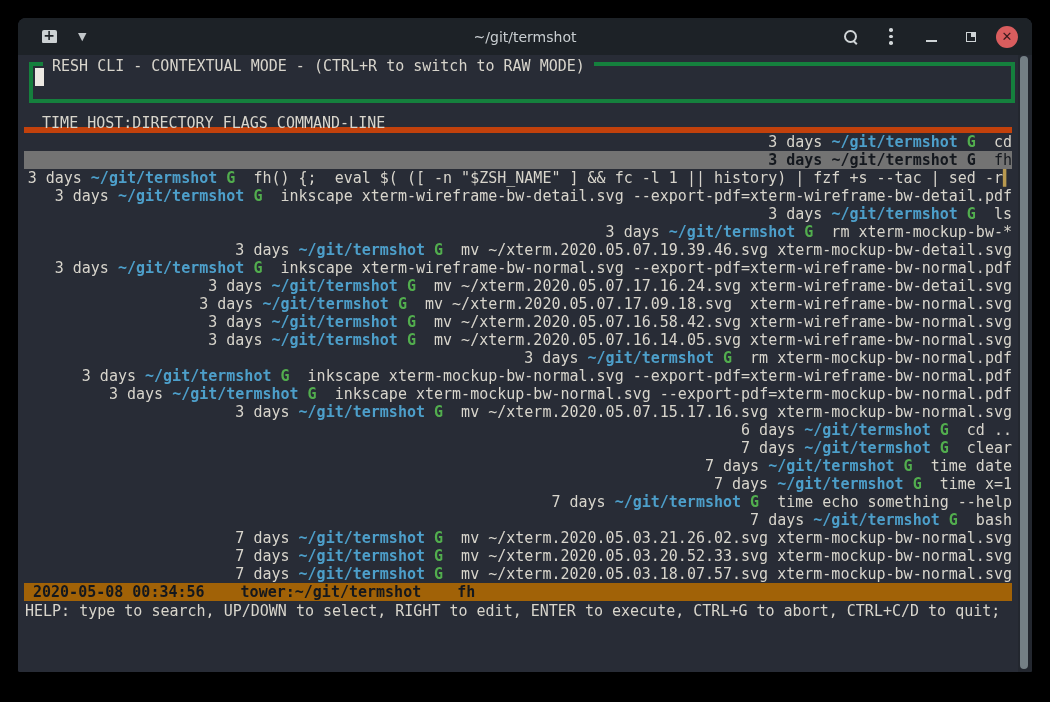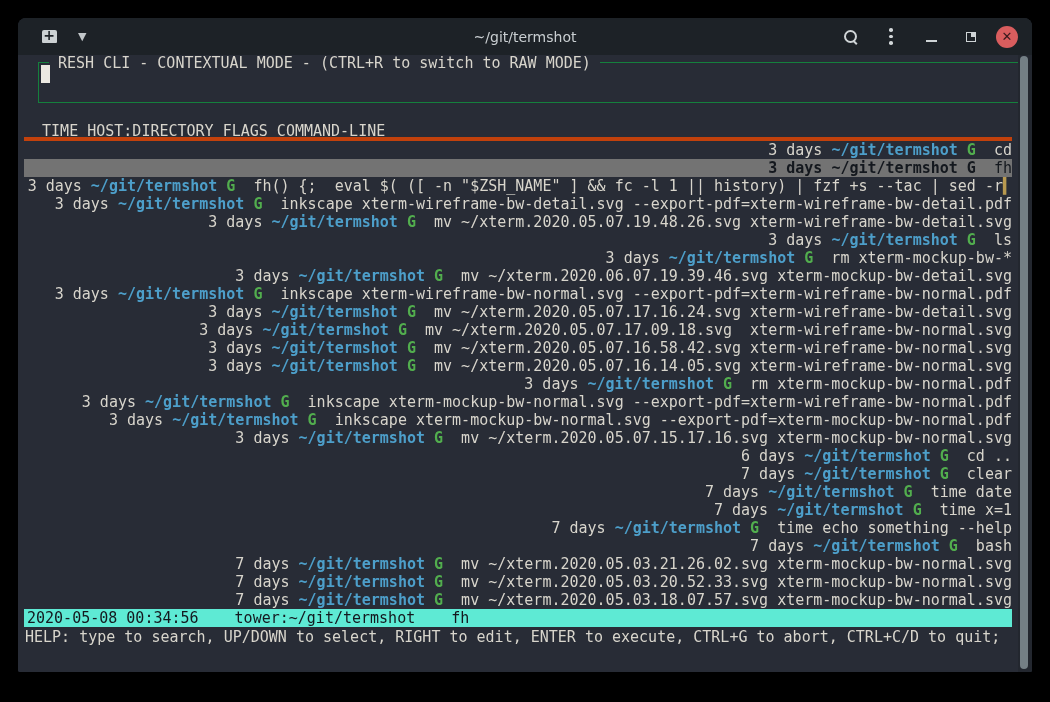--- a/index.html
+++ b/index.html
@@ -35,41 +35,41 @@
   .close-btn { width:22px; height:22px; border-radius:50%; background:#d95d5e;
                display:flex; align-items:center; justify-content:center; }
   .close-x { color:#36191c; font-size:13px; font-weight:bold; line-height:1; margin-top:-1px; }
 
   
   .term { position:relative; height:617px; background:#282c36;
           font-family:"DejaVu Sans Mono", "Liberation Mono", monospace;
           font-size:15px; line-height:18px; color:#d8d5cc;
           padding:7px 22px 0 6px; overflow:hidden; }
 
-  .resh-box { position:relative; height:41px; width:986px; margin-left:14px;
-              border:1px solid #15803d; }
+  .resh-box { position:relative; height:41px; width:986px; margin-left:5px;
+              border:4px solid #15803d; }
   .box-title { position:absolute; top:-9px; left:10px; background:#282c36;
                padding:0 9px; white-space:pre; color:#d8d5cc; }
   .cursor { position:absolute; left:2px; top:2px; width:9px; height:18px; background:#ece9e2; }
 
-  .table-header { margin-top:19px; width:988px; white-space:pre; height:19px;
-                  border-bottom:4px solid #c2410c; }
+  .table-header { margin-top:11px; width:988px; white-space:pre; height:19px;
+                  border-bottom:6px solid #c2410c; }
 
   .rows { width:988px;text-align:right; }
   .row { height:18px; white-space:pre; overflow:hidden; padding-left:1px; }
   .row span { white-space:pre; }
   .c-host { color:#4d9fca; font-weight:bold; }
   .c-flags { color:#52ae4e; font-weight:bold; }
   .c-trunc { color:#b8994f; }
   .row.selected { background:#737373; }
   .row.selected span { color:#14181e; }
   .row.selected .c-time { font-weight:bold; }
 
-  .status-bar { width:988px; height:18px; background:#5eead4; color:#14181e;
-                font-weight:normal; white-space:pre; padding-left:3px; overflow:hidden; }
+  .status-bar { width:988px; height:18px; background:#a16207; color:#14181e;
+                font-weight:bold; white-space:pre; padding-left:9px; overflow:hidden; }
   .status-bar span { margin-right:36px; }
   .help-line { width:1006px; height:18px; margin-top:1px; white-space:pre; padding-left:1px; overflow:hidden; }
 
   
   .scrollbar { position:absolute; right:0; top:37px; width:14px; height:617px; background:#23272f; }
   .scroll-thumb { position:absolute; left:2px; top:1px; width:8px; height:613px;
                   background:#747f85; border-radius:4px; }
 </style>
 </head>
 <body>
@@ -113,24 +113,23 @@
       <span class="cursor"></span>
     </div>
 
     <div class="table-header">  TIME HOST:DIRECTORY FLAGS COMMAND-LINE</div>
 
     <div class="rows">
         <div class="row"><span class="c-time">3 days </span><span class="c-host">~/git/termshot</span><span class="c-flags"> G</span><span class="c-cmd">  cd</span></div>
         <div class="row selected"><span class="c-time">3 days </span><span class="c-host">~/git/termshot</span><span class="c-flags"> G</span><span class="c-cmd">  fh</span></div>
         <div class="row"><span class="c-time">3 days </span><span class="c-host">~/git/termshot</span><span class="c-flags"> G</span><span class="c-cmd">  fh() {;  eval $( ([ -n "$ZSH_NAME" ] &amp;&amp; fc -l 1 || history) | fzf +s --tac | sed -r</span><span class="c-trunc">▍</span></div>
         <div class="row"><span class="c-time">3 days </span><span class="c-host">~/git/termshot</span><span class="c-flags"> G</span><span class="c-cmd">  inkscape xterm-wireframe-bw-detail.svg --export-pdf=xterm-wireframe-bw-detail.pdf</span></div>
-        <div class="row"><span class="c-time">3 days </span><span class="c-host">~/git/termshot</span><span class="c-flags"> G</span><span class="c-cmd">  mv ~/xterm.2020.05.07.19.48.26.svg xterm-wireframe-bw-detail.svg</span></div>
         <div class="row"><span class="c-time">3 days </span><span class="c-host">~/git/termshot</span><span class="c-flags"> G</span><span class="c-cmd">  ls</span></div>
         <div class="row"><span class="c-time">3 days </span><span class="c-host">~/git/termshot</span><span class="c-flags"> G</span><span class="c-cmd">  rm xterm-mockup-bw-*</span></div>
-        <div class="row"><span class="c-time">3 days </span><span class="c-host">~/git/termshot</span><span class="c-flags"> G</span><span class="c-cmd">  mv ~/xterm.2020.06.07.19.39.46.svg xterm-mockup-bw-detail.svg</span></div>
+        <div class="row"><span class="c-time">3 days </span><span class="c-host">~/git/termshot</span><span class="c-flags"> G</span><span class="c-cmd">  mv ~/xterm.2020.05.07.19.39.46.svg xterm-mockup-bw-detail.svg</span></div>
         <div class="row"><span class="c-time">3 days </span><span class="c-host">~/git/termshot</span><span class="c-flags"> G</span><span class="c-cmd">  inkscape xterm-wireframe-bw-normal.svg --export-pdf=xterm-wireframe-bw-normal.pdf</span></div>
         <div class="row"><span class="c-time">3 days </span><span class="c-host">~/git/termshot</span><span class="c-flags"> G</span><span class="c-cmd">  mv ~/xterm.2020.05.07.17.16.24.svg xterm-wireframe-bw-detail.svg</span></div>
         <div class="row"><span class="c-time">3 days </span><span class="c-host">~/git/termshot</span><span class="c-flags"> G</span><span class="c-cmd">  mv ~/xterm.2020.05.07.17.09.18.svg  xterm-wireframe-bw-normal.svg</span></div>
         <div class="row"><span class="c-time">3 days </span><span class="c-host">~/git/termshot</span><span class="c-flags"> G</span><span class="c-cmd">  mv ~/xterm.2020.05.07.16.58.42.svg xterm-wireframe-bw-normal.svg</span></div>
         <div class="row"><span class="c-time">3 days </span><span class="c-host">~/git/termshot</span><span class="c-flags"> G</span><span class="c-cmd">  mv ~/xterm.2020.05.07.16.14.05.svg xterm-wireframe-bw-normal.svg</span></div>
         <div class="row"><span class="c-time">3 days </span><span class="c-host">~/git/termshot</span><span class="c-flags"> G</span><span class="c-cmd">  rm xterm-mockup-bw-normal.pdf</span></div>
         <div class="row"><span class="c-time">3 days </span><span class="c-host">~/git/termshot</span><span class="c-flags"> G</span><span class="c-cmd">  inkscape xterm-mockup-bw-normal.svg --export-pdf=xterm-wireframe-bw-normal.pdf</span></div>
         <div class="row"><span class="c-time">3 days </span><span class="c-host">~/git/termshot</span><span class="c-flags"> G</span><span class="c-cmd">  inkscape xterm-mockup-bw-normal.svg --export-pdf=xterm-mockup-bw-normal.pdf</span></div>
         <div class="row"><span class="c-time">3 days </span><span class="c-host">~/git/termshot</span><span class="c-flags"> G</span><span class="c-cmd">  mv ~/xterm.2020.05.07.15.17.16.svg xterm-mockup-bw-normal.svg</span></div>
         <div class="row"><span class="c-time">6 days </span><span class="c-host">~/git/termshot</span><span class="c-flags"> G</span><span class="c-cmd">  cd ..</span></div>

